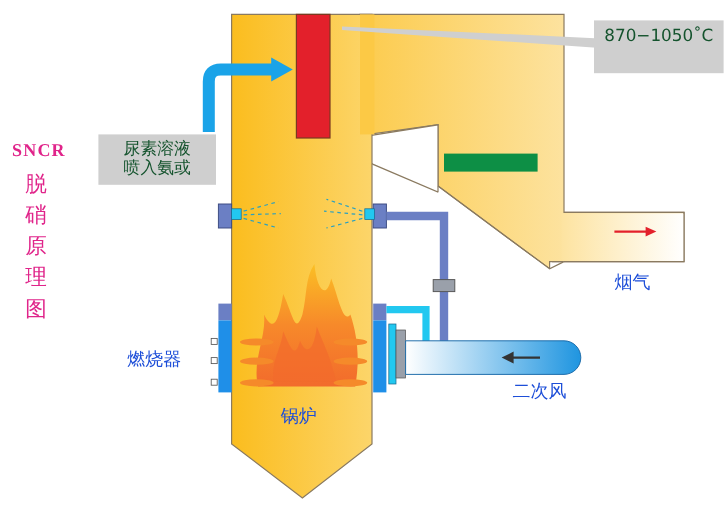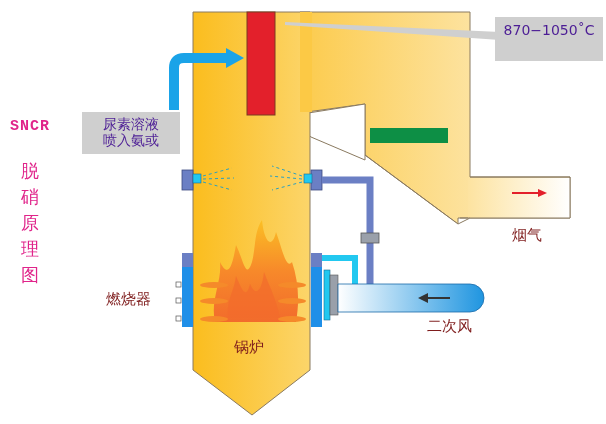--- a/index.html
+++ b/index.html
@@ -1,22 +1,22 @@
 <!DOCTYPE html>
 <html><head>
 <meta charset="utf-8">
 <style>
   html,body{margin:0;padding:0;background:#ffffff;}
   body{width:606px;height:424px;position:relative;overflow:hidden;font-family:"DejaVu Sans","Liberation Sans",sans-serif;}
   #diagram{position:absolute;left:0;top:0;}
-  .lbl{position:absolute;color:#7f1d1d;font-size:15px;line-height:18px;white-space:nowrap;}
+  .lbl{position:absolute;color:#1d4ed8;font-size:15px;line-height:18px;white-space:nowrap;}
   .title-col{position:absolute;left:10px;top:118px;width:40px;text-align:center;color:#e0248a;font-size:15px;}
-  .title-col .sncr{font-family:Liberation Mono, monospace;font-weight:bold;letter-spacing:1px;font-size:15px;display:block;margin-bottom:23px;}
+  .title-col .sncr{font-family:Liberation Serif, serif;font-weight:bold;letter-spacing:1px;font-size:15px;display:block;margin-bottom:6px;}
   .title-col .ch{display:block;font-size:18px;line-height:26px;}
-  .graybox{position:absolute;background:#cfcfcf;color:#4c1d95;text-align:center;font-size:14px;line-height:16px;}
+  .graybox{position:absolute;background:#cfcfcf;color:#14532d;text-align:center;font-size:14px;line-height:16px;}
 </style>
 </head>
 <body>
 
 <svg id="diagram" width="606" height="424" viewBox="0 0 606 424">
   <defs>
     <linearGradient id="gBoiler" x1="0" x2="1" y1="0" y2="0">
       <stop offset="0" stop-color="#fbbd1e"></stop>
       <stop offset="1" stop-color="#fcd56a"></stop>
     </linearGradient>

